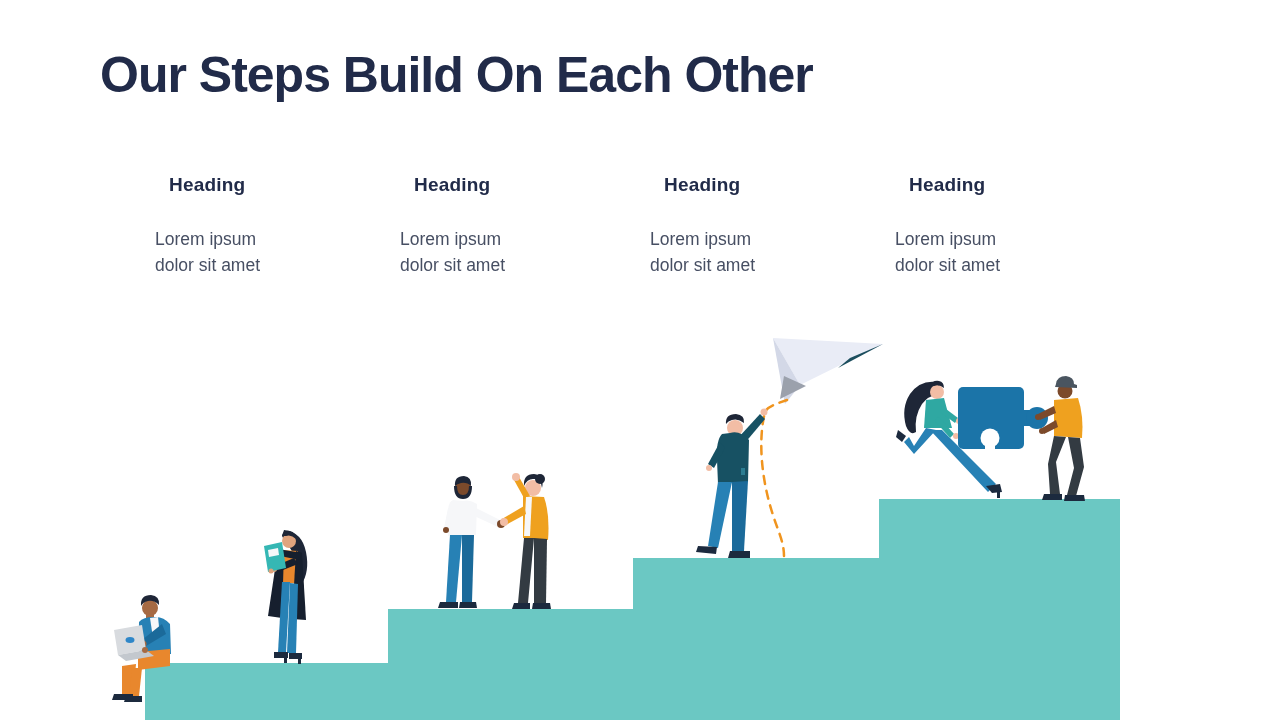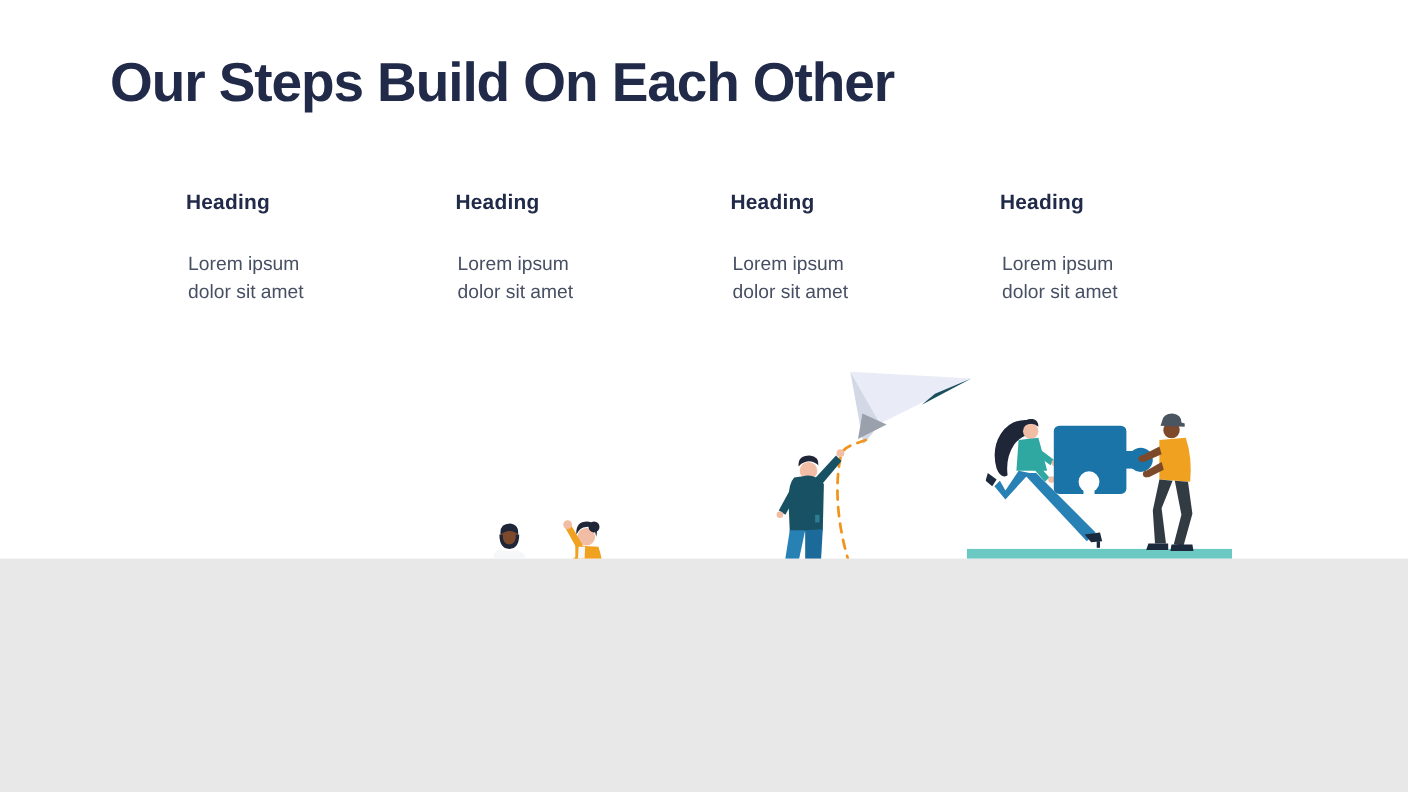--- a/index.html
+++ b/index.html
@@ -1,31 +1,31 @@
 <!DOCTYPE html>
 <html style="--teal: #6BC8C3; --navy: #212B49; --body-text: #474F63; --orange: #E8872D; --blue: #2781B5; --puzzle-blue: #1B74A8;"><head>
 <meta charset="utf-8">
 <style>
   html,body{margin:0;padding:0;background:#e8e8e8;}
   .slide{
-    position:relative;width:1280px;height:508px;background:#ffffff;
+    position:relative;width:1280px;height:720px;background:#ffffff;
     overflow:hidden;font-family:"Liberation Sans","DejaVu Sans",sans-serif;
   }
   .title{
     position:absolute;left:100px;top:44px;margin:0;
     font-size:50px;font-weight:700;letter-spacing:-1px;
     color:var(--navy,#212B49);line-height:62px;white-space:nowrap;
   }
   .col{position:absolute;top:160px;width:170px;}
   .col h2{
     margin:14px;font-size:19px;font-weight:700;color:var(--navy,#212B49);
     letter-spacing:0.2px;
   }
   .col p{
-    margin:30px 0 0 16px;width:122px;font-size:17.5px;line-height:26px;
+    margin:30px 0 0 0;width:122px;font-size:17.5px;line-height:26px;
     color:var(--body-text,#474F63);font-weight:400;
   }
   .step{position:absolute;background:var(--teal,#6BC8C3);}
   .illu{position:absolute;}
   
   .f-navy{fill:#1E2637}.f-coat{fill:#161F2E}.f-shoe{fill:#1C2A3E}
   .f-skin-a{fill:#A66A43}.f-skin-b{fill:#F2BDA5}.f-skin-c{fill:#7C4A2B}.f-skin-d{fill:#E0A47E}
   .f-blue{fill:var(--blue,#2781B5)}.f-blue-d{fill:#1B6A9A}
   .f-orange{fill:var(--orange,#E8872D)}.f-orange-b{fill:#EFA11F}
   .f-white{fill:#F6F7F9}.f-charcoal{fill:#333B42}

